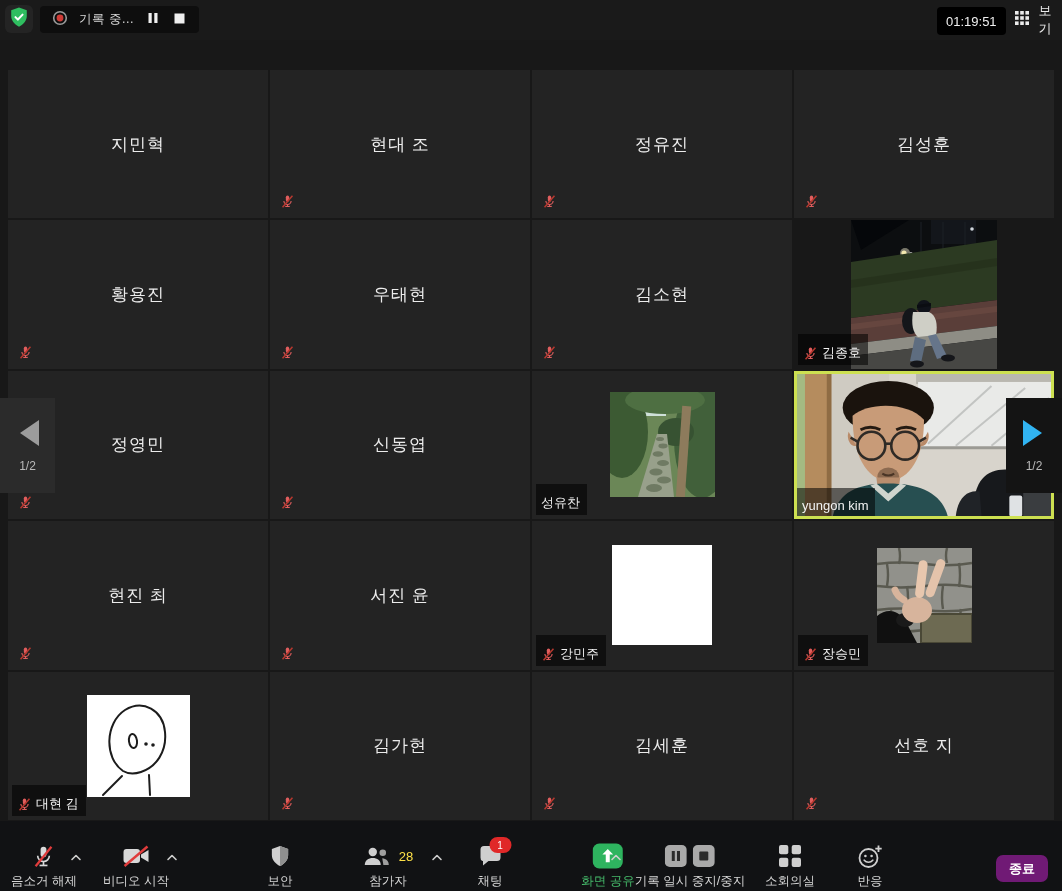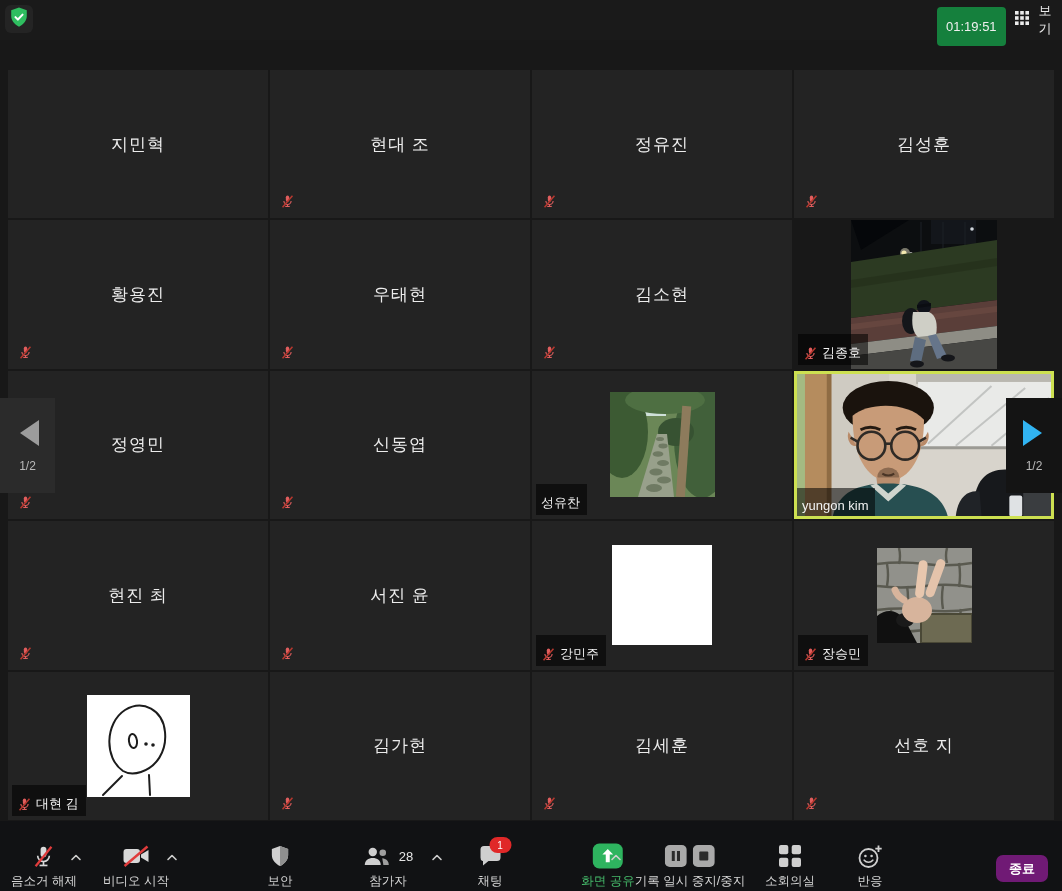--- a/index.html
+++ b/index.html
@@ -6,21 +6,21 @@
   body{width:1062px;height:891px;position:relative;overflow:hidden;
        font-family:"Liberation Sans","DejaVu Sans",sans-serif;color:#fff;-webkit-font-smoothing:antialiased;}
   
   .topbar{position:absolute;top:0;left:0;width:1062px;height:40px;background:#1a1a1a;}
   .shield-btn{position:absolute;left:5px;top:5px;width:28px;height:28px;background:#242424;
               border-radius:6px;display:flex;align-items:center;justify-content:center;}
   .rec-pill{position:absolute;left:40px;top:6px;height:27px;background:#0e0e0e;border-radius:4px;
             display:flex;align-items:center;padding:0 12px;gap:11px;}
   .rec-label{font-size:12.5px;color:#d8d8d8;letter-spacing:.5px;}
   .rec-btn{background:none;border:none;padding:2px;margin:0;cursor:pointer;display:flex;align-items:center;}
-  .timer{position:absolute;left:937px;top:7px;height:39px;background:#15803d;border-radius:4px;
+  .timer{position:absolute;left:937px;top:7px;height:28px;background:#000000;border-radius:4px;
          display:flex;align-items:center;padding:0 9px;font-size:13px;color:#efefef;}
   .view-btn{position:absolute;left:1009px;top:7px;height:25px;display:flex;align-items:center;gap:5px;
             font-size:13px;color:#ececec;cursor:pointer;background:none;border:none;}
   
   .grid{position:absolute;left:8px;top:70px;width:1046px;height:750px;display:grid;
         grid-template-columns:repeat(4,1fr);grid-template-rows:repeat(5,1fr);gap:2px;}
   .tile{background:#232323;position:relative;overflow:hidden;}
   .tile.active{box-shadow:inset 0 0 0 3px #cde051;}
   .tile-name-center{position:absolute;inset:0;display:flex;align-items:center;justify-content:center;
                     font-size:17px;color:#ececec;letter-spacing:1px;}
@@ -40,36 +40,56 @@
   .pager-label{font-size:12px;color:#b9b9b9;}
   
   .toolbar{position:absolute;left:0;top:821px;width:1062px;height:70px;background:#111214;}
   .titem{position:absolute;top:22px;transform:translateX(-50%);display:flex;flex-direction:column;
          align-items:center;gap:4px;color:#d6d6d6;font-size:12.5px;white-space:nowrap;cursor:pointer;}
   .titem .icon-row{height:26px;display:flex;align-items:center;gap:6px;position:relative;}
   .titem.accent{color:#45b96a;}
   .caret{position:absolute;top:33px;transform:translateX(-50%);line-height:0;cursor:pointer;}
   .badge{position:absolute;top:-6px;right:-9px;min-width:16px;height:16px;border-radius:8px;background:#e02828;
          color:#fff;font-size:10px;display:flex;align-items:center;justify-content:center;padding:0 3px;}
-  .pcount{font-size:13px;color:#e5e5e5;margin-left:2px;}
+  .pcount{font-size:13px;color:#fde047;margin-left:2px;}
   .end-btn{position:absolute;right:14px;top:34px;width:52px;height:27px;background:#701a75;border:none;
            border-radius:7px;color:#fff;font-size:13px;font-weight:bold;cursor:pointer;
            font-family:"Liberation Sans","DejaVu Sans",sans-serif;}
 </style>
 </head>
 <body>
 
 <div class="topbar">
   <div class="shield-btn">
     <span>
       <svg width="22" height="22" viewBox="0 0 24 24">
           <path d="M12 1.5l8.5 3.2v6.2c0 5.2-3.6 9-8.5 11.6C7.1 19.9 3.5 16.1 3.5 10.9V4.7z" fill="#2fbe60"></path>
           <path d="M8.1 12.1l2.7 2.7 5.1-5.4" stroke="#fff" stroke-width="2.2" fill="none" stroke-linecap="round" stroke-linejoin="round"></path>
         </svg>
     </span>
+  </div>
+  <div class="rec-pill">
+    <span>
+      <svg width="16" height="16" viewBox="0 0 16 16">
+          <circle cx="8" cy="8" r="6.3" fill="none" stroke="#9a9a9a" stroke-width="1.6"></circle>
+          <circle cx="8" cy="8" r="3.4" fill="#cf3b36"></circle>
+        </svg>
+    </span>
+    <span class="rec-label">기록 중...</span>
+    <button class="rec-btn">
+      <span><svg width="12" height="12" viewBox="0 0 12 12">
+            <rect x="1.5" y="1" width="3.2" height="10" fill="#efefef"></rect>
+            <rect x="7.3" y="1" width="3.2" height="10" fill="#efefef"></rect>
+          </svg></span>
+    </button>
+    <button class="rec-btn">
+      <span><svg width="11" height="11" viewBox="0 0 11 11">
+            <rect x="0.5" y="0.5" width="10" height="10" fill="#efefef"></rect>
+          </svg></span>
+    </button>
   </div>
   <div class="timer">01:19:51</div>
   <button class="view-btn">
     <span>
       <svg width="14" height="14" viewBox="0 0 14 14">
           <g fill="#ececec">
             <rect x="0" y="0" width="3.6" height="3.6"></rect>
             <rect x="5.2" y="0" width="3.6" height="3.6"></rect>
             <rect x="10.4" y="0" width="3.6" height="3.6"></rect>
             <rect x="0" y="5.2" width="3.6" height="3.6"></rect>

